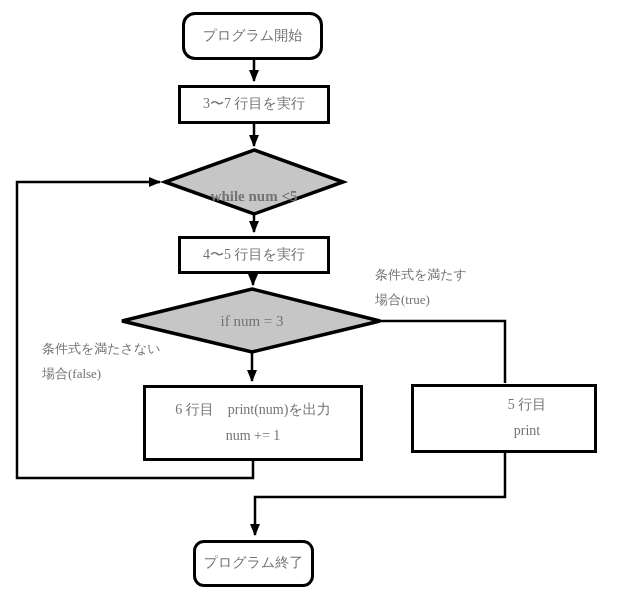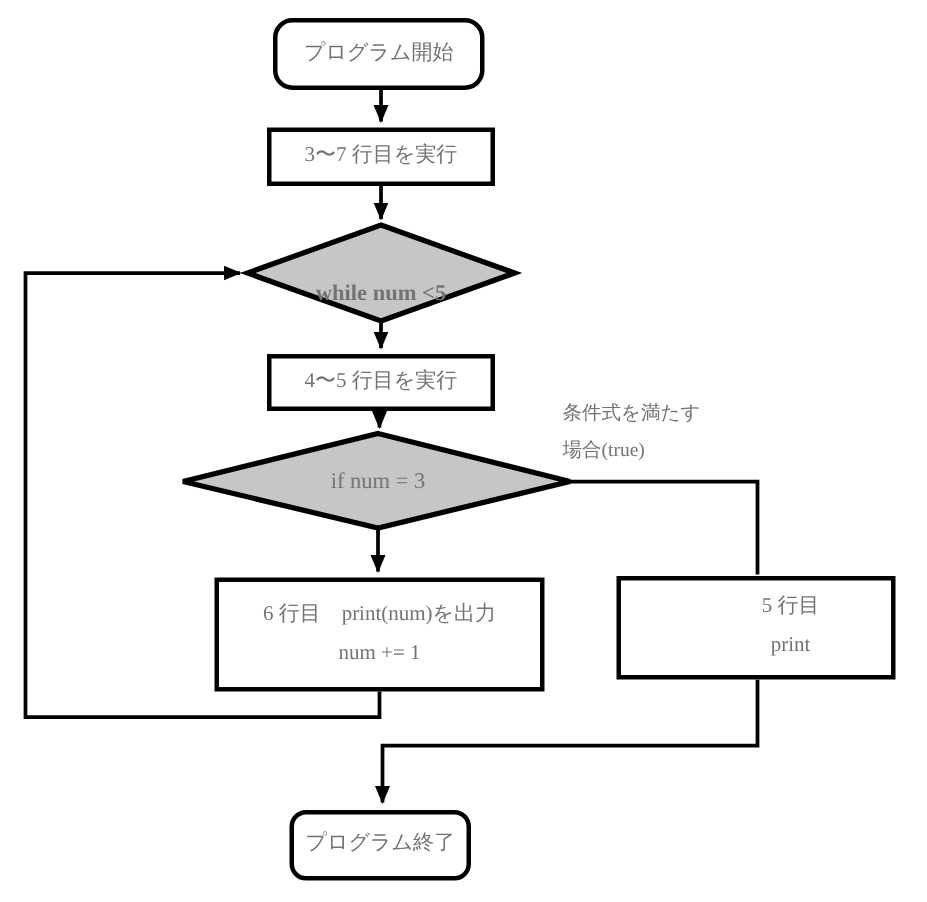--- a/index.html
+++ b/index.html
@@ -80,20 +80,24 @@
   </div>
 
   <div class="dlabel" style="left:164px;top:184px;width:180px;height:24px;font-weight:bold;">while num &lt;5</div>
 
   <div class="node" style="left:178px;top:236px;width:152px;height:38px;">
     <span class="row">4〜5 行目を実行</span>
   </div>
 
   <div class="dlabel" style="left:122px;top:309px;width:260px;height:24px;">if num = 3</div>
 
+  <div class="elabel" style="left:42px;top:336px;">
+    <div>条件式を満たさない</div>
+    <div>場合(false)</div>
+  </div>
 
   <div class="elabel" style="left:375px;top:262px;">
     <div>条件式を満たす</div>
     <div>場合(true)</div>
   </div>
 
   <div class="node" style="left:143px;top:385px;width:220px;height:76px;">
     <span class="row pre">6 行目　print(num)を出力</span>
     <span class="row">num += 1</span>
   </div>

